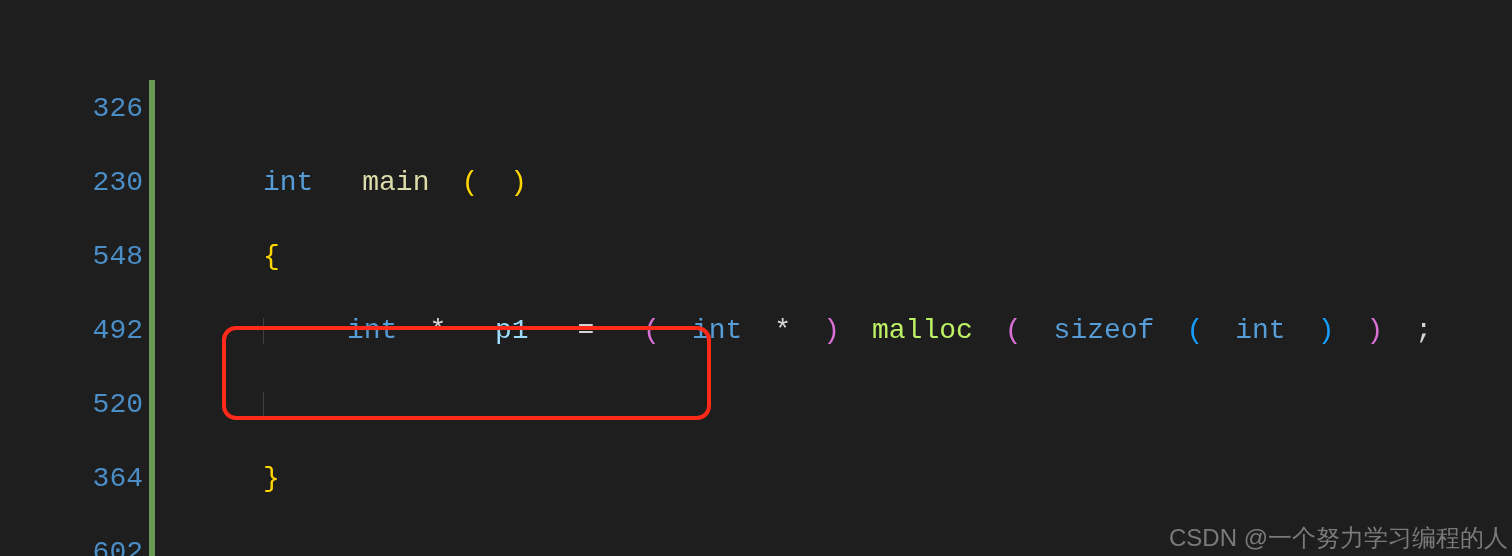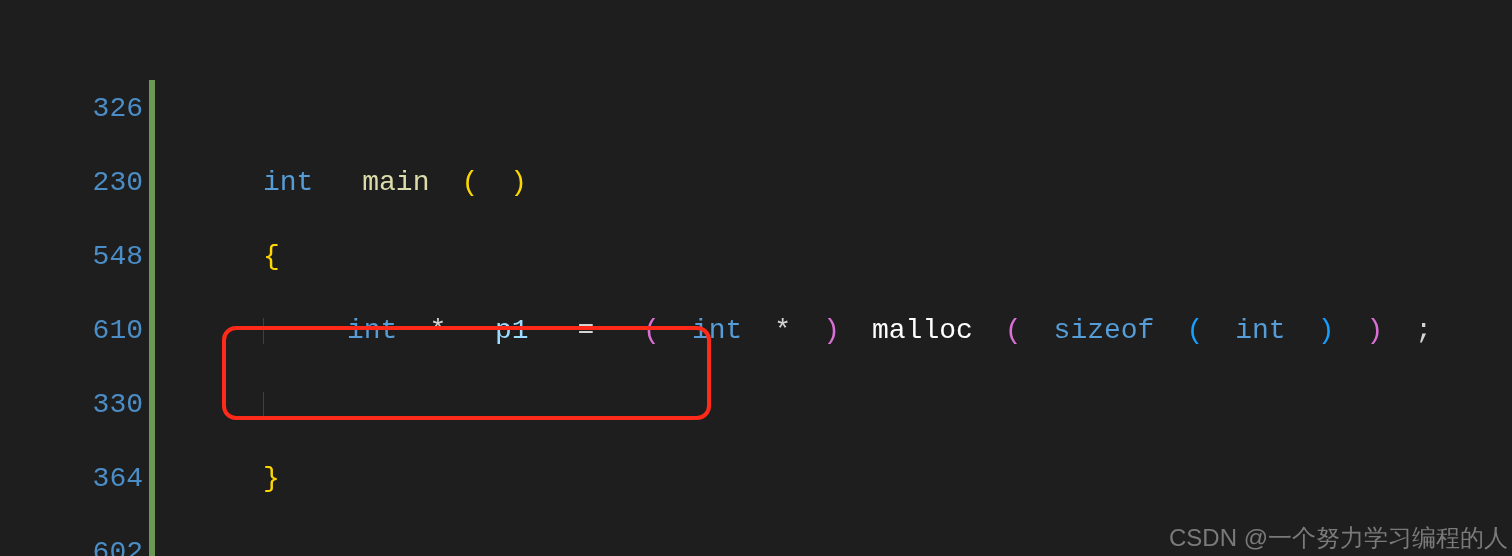--- a/index.html
+++ b/index.html
@@ -58,21 +58,21 @@
     .indent-guide {
       position: absolute;
       left: 0;
       top: 0;
       bottom: 0;
       width: 1px;
       background: #404040;
     }
     .tok-keyword { color: #569cd6; }
     .tok-fn-name { color: #dcdcaa; }
-    .tok-fn-call { color: #ffffff; }
+    .tok-fn-call { color: #bef264; }
     .tok-punct { color: #d4d4d4; }
     .tok-punct-yellow { color: #ffd700; }
     .tok-punct-purple { color: #da70d6; }
     .tok-punct-blue { color: #179fff; }
     .tok-ident { color: #9cdcfe; }
     .tok-operator { color: #d4d4d4; }
     .tok-new { color: #569cd6; }
 
     .highlight-box {
       position: absolute;
@@ -91,22 +91,22 @@
   </style>
 </head>
 <body>
 
 <div class="editor">
   <div class="gutter">
     <div class="gutter-border"></div>
     <div class="line-number">326</div>
     <div class="line-number">230</div>
     <div class="line-number">548</div>
-    <div class="line-number">610</div>
-    <div class="line-number" style="position:relative;">330</div>
+    <div class="line-number">492</div>
+    <div class="line-number" style="position:relative;">520</div>
     <div class="line-number">364</div>
     <div class="line-number">602</div>
   </div>
 
   <div class="code-area">
     <div class="code-line"></div>
 
     <div class="code-line"><span class="tok-keyword">int</span> <span class="tok-fn-name">main</span><span class="tok-punct-yellow">(</span><span class="tok-punct-yellow">)</span></div>
 
     <div class="code-line"><span class="tok-punct-yellow">{</span></div>

